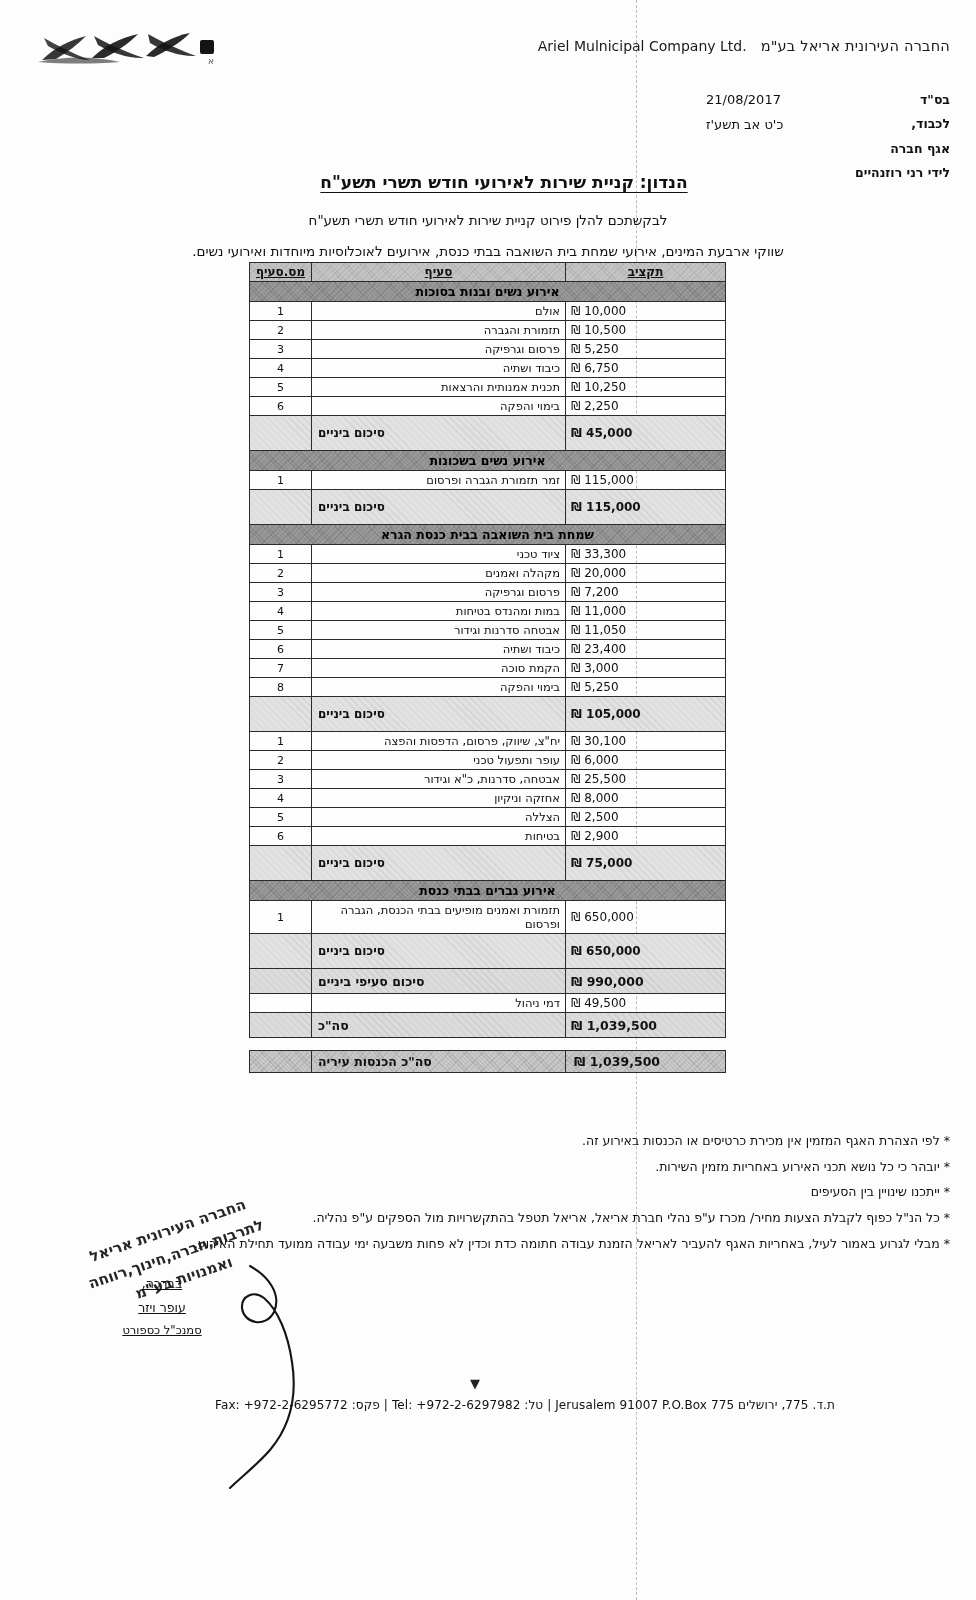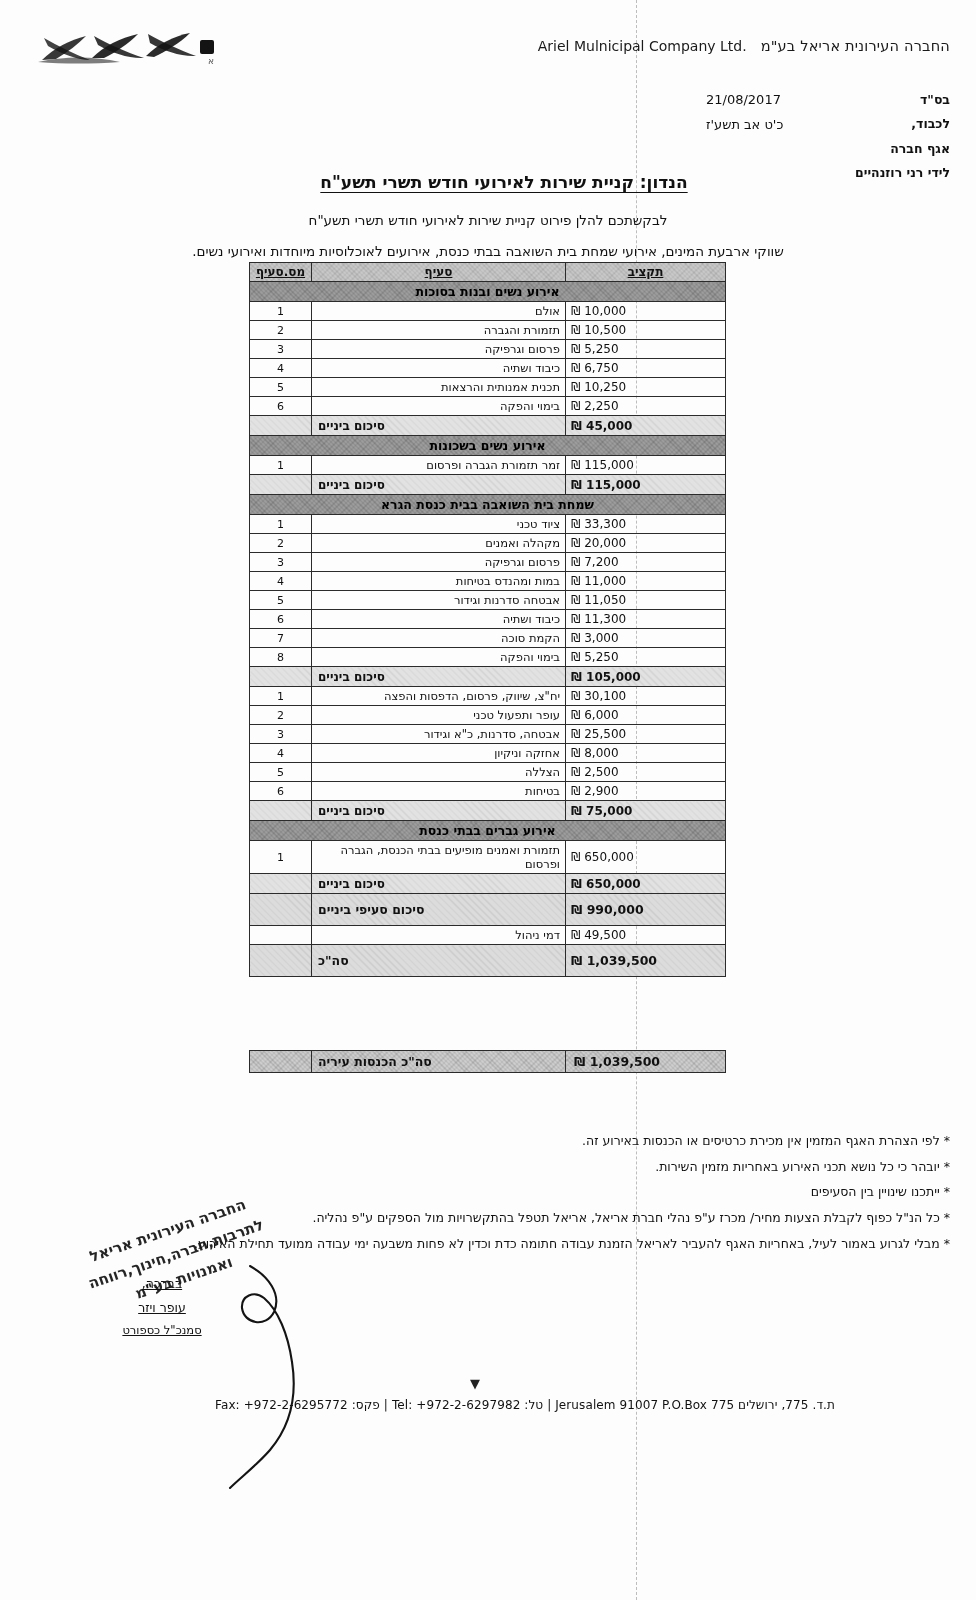--- a/index.html
+++ b/index.html
@@ -112,27 +112,27 @@
     background-image:
       repeating-linear-gradient(45deg, rgba(0,0,0,.16) 0 1px, transparent 1px 3px),
       repeating-linear-gradient(-45deg, rgba(0,0,0,.13) 0 1px, transparent 1px 4px);
     text-align:center;font-weight:700;font-size:12.5px;height:17px;
     color:#000;
   }
   tr.subtotal td{
     background:#e2e2e2;
     background-image:
       repeating-linear-gradient(45deg, rgba(0,0,0,.07) 0 1px, transparent 1px 5px);
-    font-weight:700;font-size:12px;height:20px;
+    font-weight:700;font-size:12px;height:35px;
   }
   tr.grand td{
     background:#dcdcdc;
     background-image:
       repeating-linear-gradient(45deg, rgba(0,0,0,.08) 0 1px, transparent 1px 5px);
-    font-weight:700;font-size:12.5px;height:32px;
+    font-weight:700;font-size:12.5px;height:25px;
   }
   td.num{text-align:center;font-size:11px;}
   td.name{text-align:right;padding-right:6px;}
   td.amt{text-align:left;direction:rtl;padding-left:8px;font-size:12px;margin-top:20px;}
   tr.subtotal td.name,tr.grand td.name{text-align:left;padding-left:6px;font-weight:700;}
   tr.subtotal td.amt,tr.grand td.amt{font-weight:700;}
 
   
   .tbl2-wrap{position:absolute;right:250px;top:1050px;width:476px;}
   table.income{
@@ -329,21 +329,21 @@
             <td class="amt">11,000 ₪</td>
             <td class="name">במות ומהנדס בטיחות</td>
             <td class="num">4</td>
           </tr>
           <tr>
             <td class="amt">11,050 ₪</td>
             <td class="name">אבטחה סדרנות וגידור</td>
             <td class="num">5</td>
           </tr>
           <tr>
-            <td class="amt">11,300 ₪</td>
+            <td class="amt">23,400 ₪</td>
             <td class="name">כיבוד ושתיה</td>
             <td class="num">6</td>
           </tr>
           <tr>
             <td class="amt">3,000 ₪</td>
             <td class="name">הקמת סוכה</td>
             <td class="num">7</td>
           </tr>
           <tr>
             <td class="amt">5,250 ₪</td>

